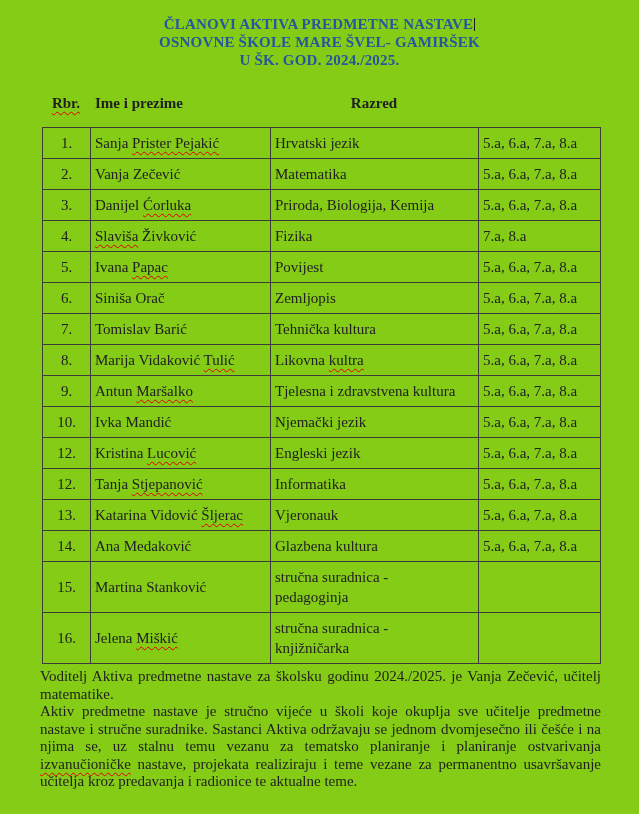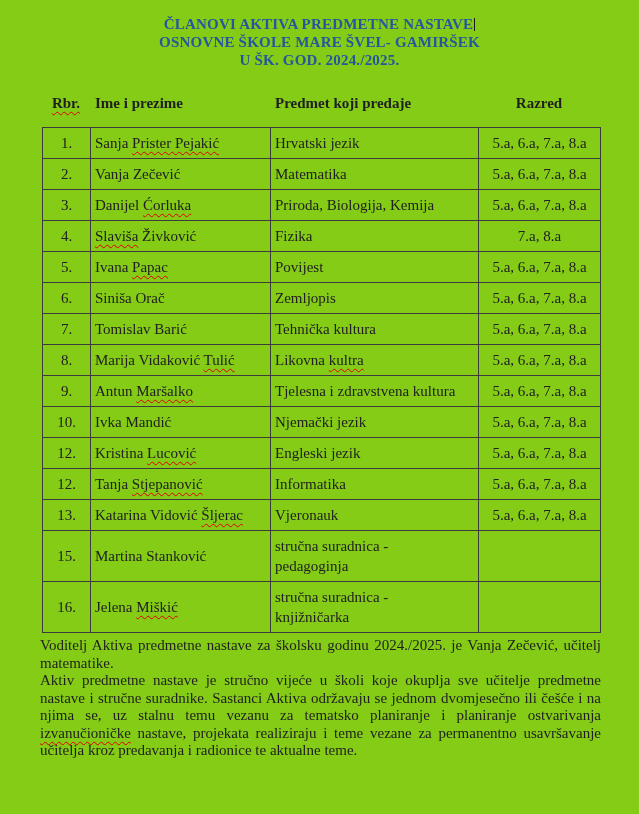--- a/index.html
+++ b/index.html
@@ -48,21 +48,21 @@
     font-size:15px;
     line-height:20px;
     padding:5px 4px;
     vertical-align:middle;
     overflow:hidden;
     box-sizing:border-box;
   }
   td.c-num    { text-align:center; }
   td.c-name   { padding-left:7px; }
   td.c-subject{ padding-left:7px; white-space:pre-line;margin-top:18px; }
-  td.c-razred { text-align:center; }
+  td.c-razred { text-align:left; }
   .sq {
     text-decoration-line:underline;
     text-decoration-style:wavy;
     text-decoration-thickness:1px;
     text-underline-offset:3px;
   }
   .footer {
     width:561px;
     margin:4px 0 0 40px;
     font-size:15px;
@@ -78,21 +78,20 @@
 
   <div class="title-block" style="color: rgb(38, 86, 158);">
     <div><span>ČLANOVI AKTIVA PREDMETNE NASTAVE</span><span class="cursor"></span></div>
     <div>OSNOVNE ŠKOLE MARE ŠVEL- GAMIRŠEK</div>
     <div>U ŠK. GOD. 2024./2025.</div>
   </div>
 
   <div class="col-headers">
     <div class="c1"><span class="sq" style="text-decoration-color: rgb(224, 0, 0);">Rbr.</span></div>
     <div class="c2">Ime i prezime</div>
-    <div class="c3">Predmet koji predaje</div>
     <div class="c4">Razred</div>
   </div>
 
   <table class="members">
     <colgroup>
       <col style="width:48px">
         <col style="width:180px">
         <col style="width:208px">
         <col style="width:122px">
     </colgroup>
@@ -169,20 +168,26 @@
           <td class="c-subject"><span>Informatika</span></td>
           <td class="c-razred"><span>5.a, 6.a, 7.a, 8.a</span></td>
         </tr>
         <tr>
           <td class="c-num"><span>13.</span></td>
           <td class="c-name"><span>Katarina Vidović </span><span class="sq" style="text-decoration-color: rgb(224, 0, 0);">Šljerac</span></td>
           <td class="c-subject"><span>Vjeronauk</span></td>
           <td class="c-razred"><span>5.a, 6.a, 7.a, 8.a</span></td>
         </tr>
         <tr>
+          <td class="c-num"><span>14.</span></td>
+          <td class="c-name"><span>Ana Medaković</span></td>
+          <td class="c-subject"><span>Glazbena kultura</span></td>
+          <td class="c-razred"><span>5.a, 6.a, 7.a, 8.a</span></td>
+        </tr>
+        <tr>
           <td class="c-num"><span>15.</span></td>
           <td class="c-name"><span>Martina Stanković</span></td>
           <td class="c-subject"><span>stručna suradnica -
 pedagoginja</span></td>
           <td class="c-razred"><span></span></td>
         </tr>
         <tr>
           <td class="c-num"><span>16.</span></td>
           <td class="c-name"><span>Jelena </span><span class="sq" style="text-decoration-color: rgb(224, 0, 0);">Miškić</span></td>
           <td class="c-subject"><span>stručna suradnica -

